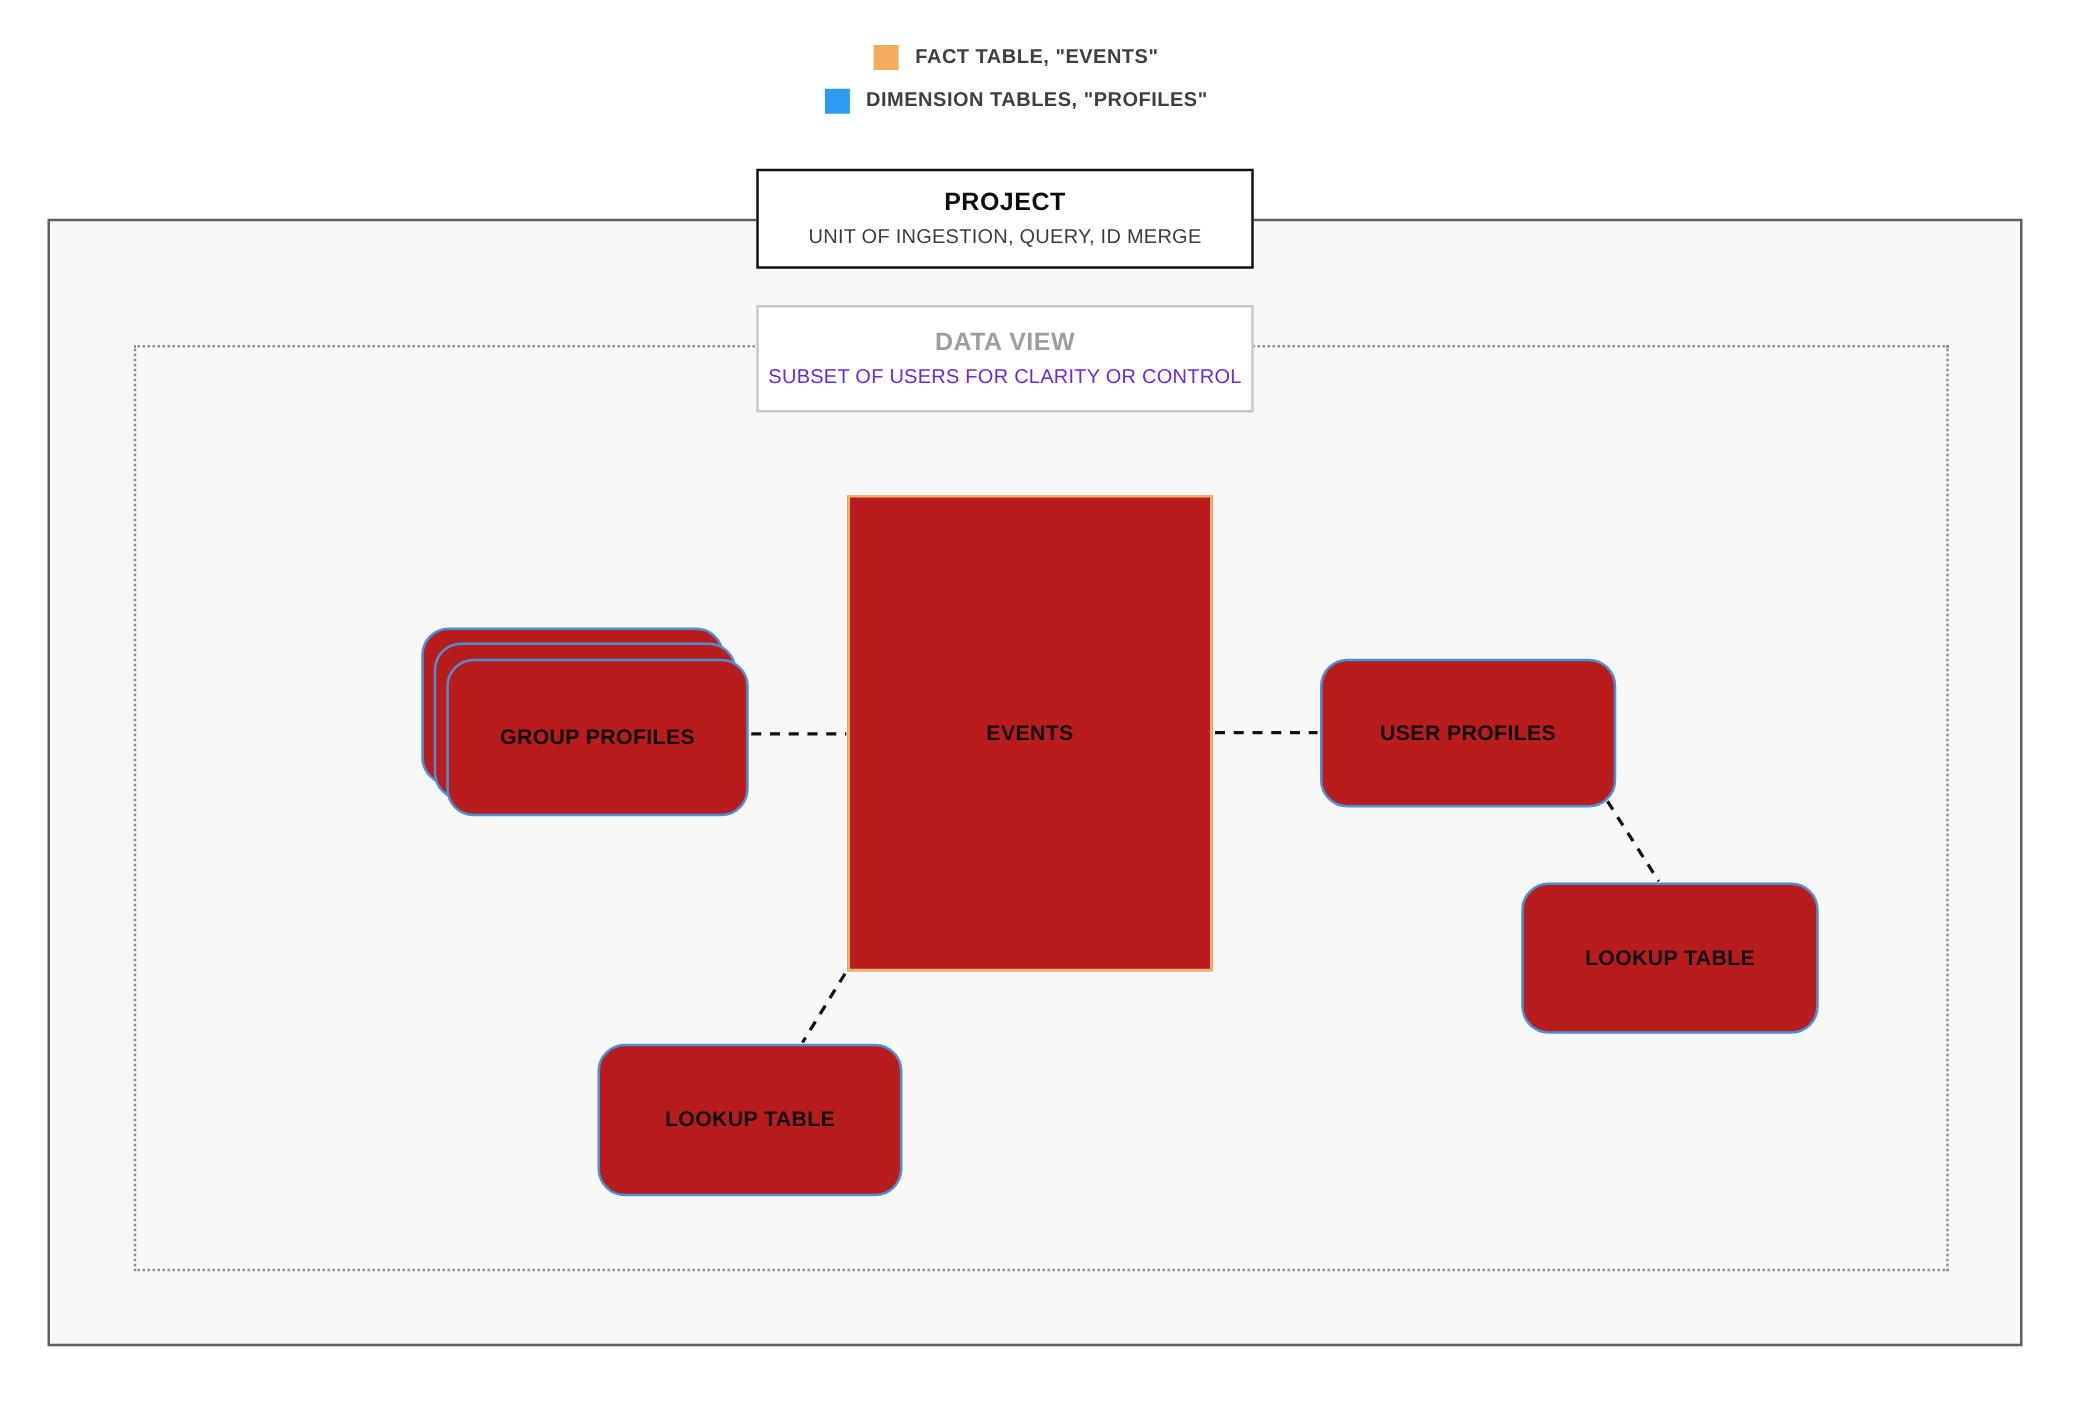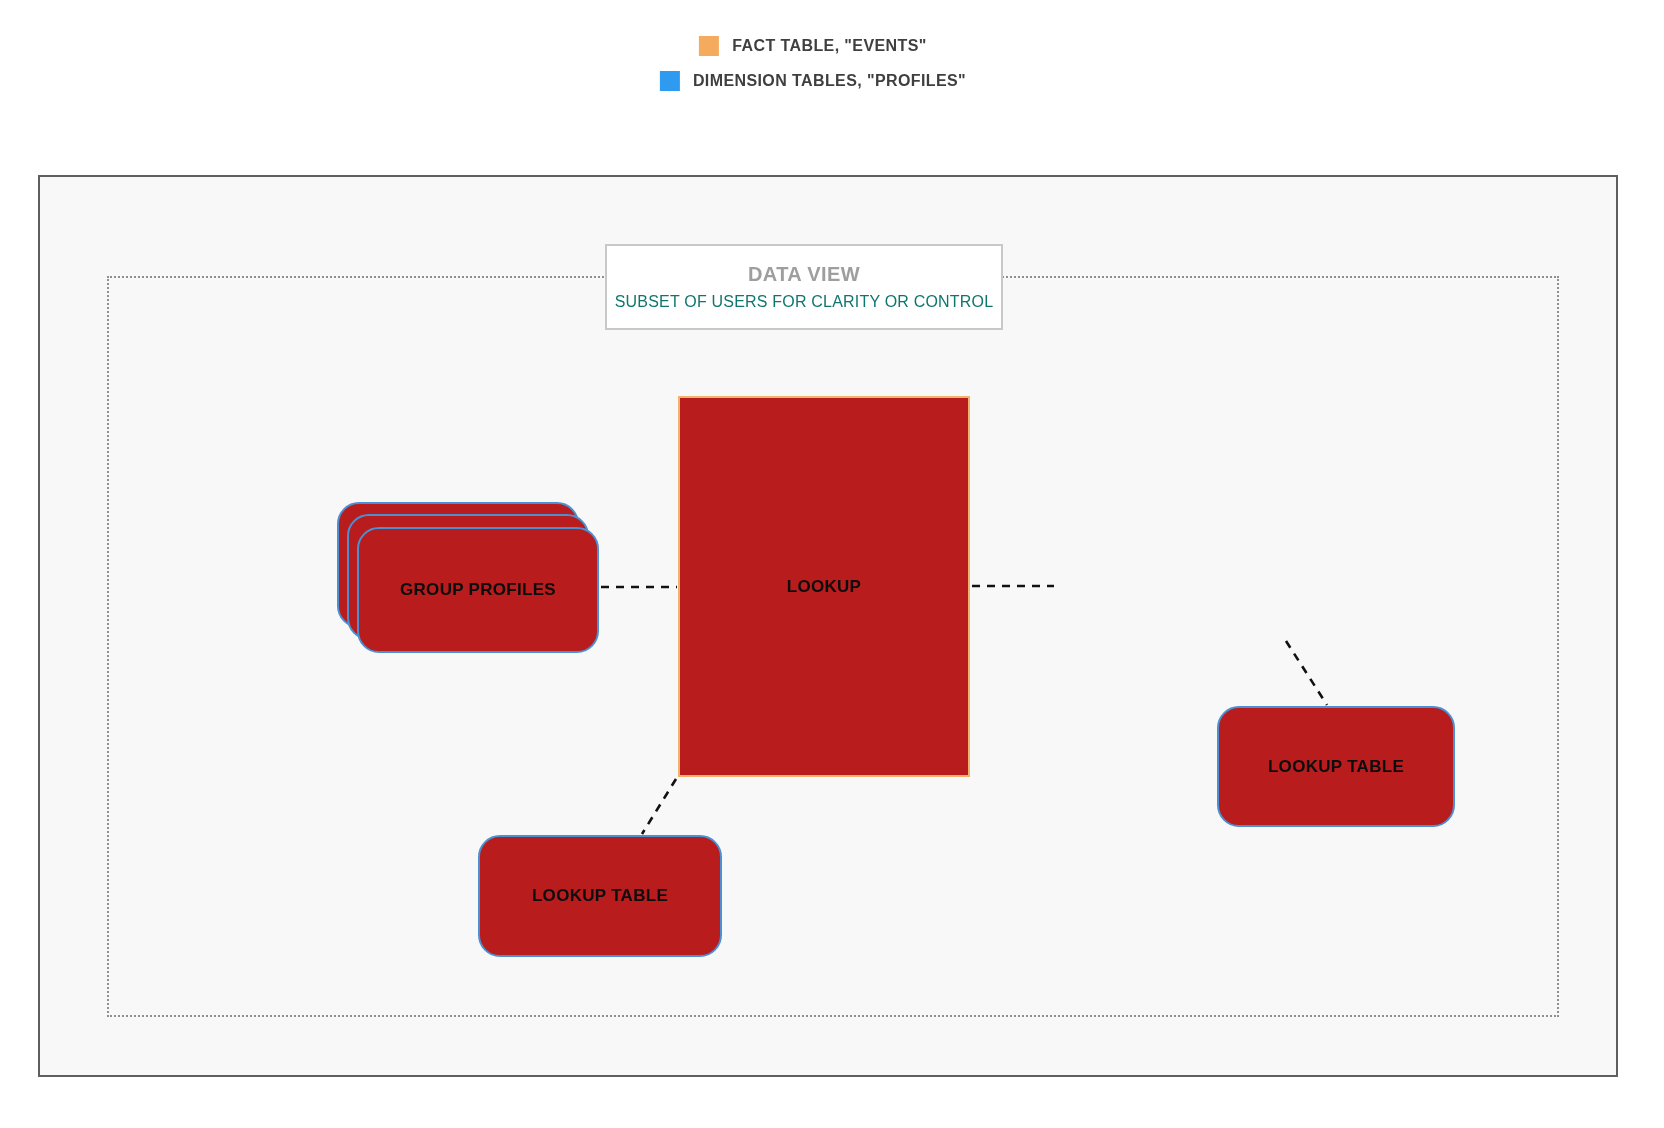--- a/index.html
+++ b/index.html
@@ -22,21 +22,21 @@
     border:2px dotted #8f8f8f;box-sizing:border-box;}
 
   
   .titlebox{position:absolute;left:605px;width:398px;background:#ffffff;box-sizing:border-box;
     display:flex;flex-direction:column;align-items:center;justify-content:center;gap:7px;text-align:center;}
   .project-box{top:135px;height:80px;border:2px solid #111111;}
   .project-title{font-size:20px;font-weight:bold;color:#0c0c0c;letter-spacing:.4px;}
   .project-subtitle{font-size:16px;color:#3d3d3d;letter-spacing:.2px;}
   .dataview-box{top:244px;height:86px;border:2px solid #c8c8c8;}
   .dataview-title{font-size:20px;font-weight:bold;color:#9e9e9e;letter-spacing:.4px;text-align:center;}
-  .dataview-subtitle{font-size:16px;color:#0f766e;letter-spacing:.2px;}
+  .dataview-subtitle{font-size:16px;color:#6d28d9;letter-spacing:.2px;}
 
   
   .connectors{position:absolute;left:0;top:0;width:1664px;height:1128px;pointer-events:none;}
 
   
   .node{position:absolute;background:#b91c1c;border:2px solid #4a90d2;border-radius:22px;
     box-sizing:border-box;display:flex;align-items:center;justify-content:center;}
   .node-label{font-size:17px;font-weight:bold;color:#0d0d0d;letter-spacing:.3px;white-space:nowrap;}
 
   .events-box{left:678px;top:396px;width:292px;height:381px;border:2px solid #f1b26e;border-radius:0;}
@@ -70,36 +70,43 @@
     <div class="legend-row">
       <span class="swatch" style="background-color: rgb(245, 171, 94);"></span>
       <span class="legend-label">FACT TABLE, "EVENTS"</span>
     </div>
     <div class="legend-row">
       <span class="swatch" style="background-color: rgb(46, 155, 240);"></span>
       <span class="legend-label">DIMENSION TABLES, "PROFILES"</span>
     </div>
   </div>
 
+  <div class="titlebox project-box">
+    <div class="project-title">PROJECT</div>
+    <div class="project-subtitle">UNIT OF INGESTION, QUERY, ID MERGE</div>
+  </div>
 
   <div class="titlebox dataview-box">
     <div class="dataview-title">DATA VIEW</div>
     <div class="dataview-subtitle">SUBSET OF USERS FOR CLARITY OR CONTROL</div>
   </div>
 
   <div class="node events-box">
-    <span class="node-label">LOOKUP</span>
+    <span class="node-label">EVENTS</span>
   </div>
 
   <div class="node group-card-back"></div>
   <div class="node group-card-mid"></div>
   <div class="node group-card-front">
     <span class="node-label">GROUP PROFILES</span>
   </div>
 
+  <div class="node user-profiles-box">
+    <span class="node-label">USER PROFILES</span>
+  </div>
 
   <div class="node lookup-right-box">
     <span class="node-label">LOOKUP TABLE</span>
   </div>
 
   <div class="node lookup-bottom-box">
     <span class="node-label">LOOKUP TABLE</span>
   </div>
 
 </div>

